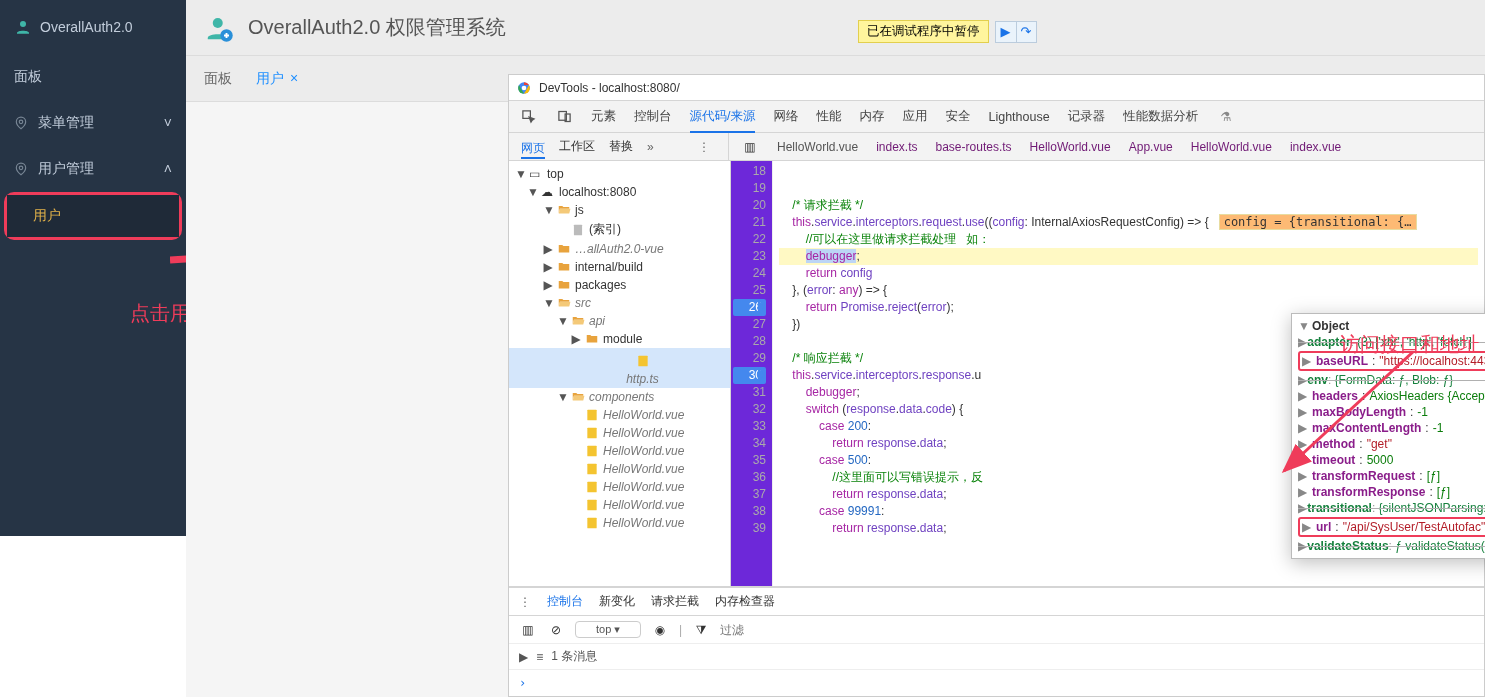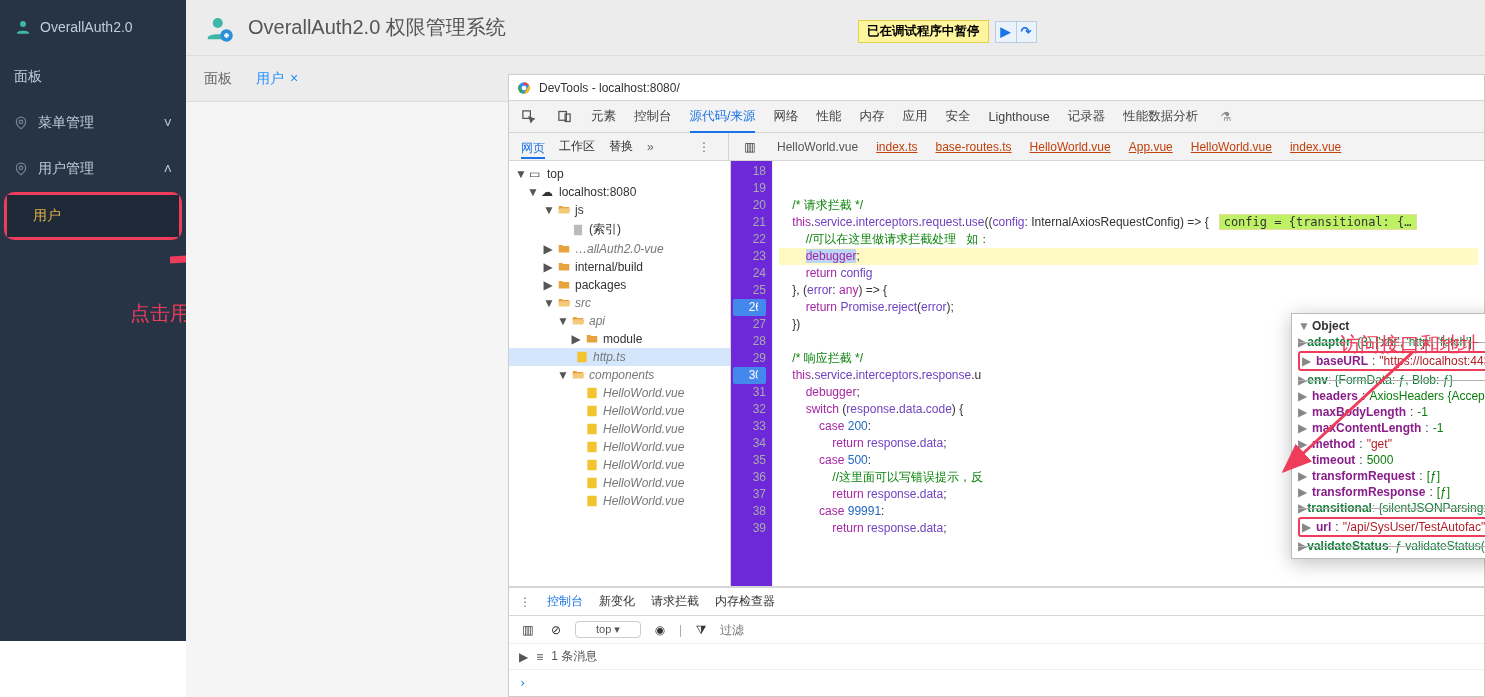--- a/index.html
+++ b/index.html
@@ -1,19 +1,19 @@
 <!DOCTYPE html>
 <html><head>
 <meta charset="utf-8">
 <style>
   * { box-sizing: border-box; margin: 0; padding: 0; font-family: "Microsoft YaHei", Arial, sans-serif; }
   body { width: 1485px; height: 697px; overflow: hidden; background: #fff; position: relative; }
 
   
-  .app-sidebar { position: absolute; left: 0; top: 0; width: 186px; height: 641px; background: #263445; color: #c2cddb; font-size: 14px; }
+  .app-sidebar { position: absolute; left: 0; top: 0; width: 186px; height: 536px; background: #263445; color: #c2cddb; font-size: 14px; }
   .app-brand { display: flex; align-items: center; gap: 8px; padding: 18px 14px; color: #c2cddb; }
   .app-brand svg { width: 18px; height: 18px; }
   .app-nav-item { display: flex; align-items: center; gap: 10px; padding: 14px 14px; cursor: pointer; color: #c2cddb; }
   .app-nav-item svg { width: 14px; height: 14px; opacity: .7; }
   .app-nav-item .chev { margin-left: auto; }
   .app-nav-sub { padding: 12px 26px; cursor: pointer; color: #e2b24a; background: #1f2a38; }
   .highlight-box { border: 3px solid #ef3c5a; border-radius: 10px; margin: 0 4px; }
   .anno1 { position: absolute; left: 130px; top: 300px; color: #ef3c5a; font-size: 20px; white-space: nowrap;}
 
   
@@ -35,21 +35,21 @@
   .dt-top-tabs { height: 32px; border-bottom: 1px solid #d5d5d5; display: flex; align-items: center; gap: 18px; padding: 0 10px; background:#f3f3f3; font-size: 12.5px; }
   .dt-tab { cursor: pointer; color:#444; }
   .dt-tab.active { color: #1a73e8; border-bottom: 2px solid #1a73e8; padding-bottom: 6px; margin-bottom:-8px; }
   .dt-icon-btn { width:18px; height:18px; display:inline-flex; align-items:center; justify-content:center; }
 
   .dt-subtabs { height: 28px; border-bottom: 1px solid #d5d5d5; display: flex; align-items: stretch; font-size:12px; background:#f3f3f3; }
   .dt-subtabs .left { display:flex; align-items:center; gap:14px; padding:0 12px; border-right:1px solid #d5d5d5; flex: 0 0 220px; }
   .dt-subtabs .left .stab.active { color:#1a73e8; border-bottom:2px solid #1a73e8; padding-bottom:0; margin-bottom:-6px;}
   .dt-subtabs .right { display:flex; align-items:center; gap:18px; padding:0 12px; overflow:hidden; flex:1; }
   .dt-subtabs .right .open-tab { color:#555; white-space:nowrap; }
-  .dt-subtabs .right .open-tab.muted { color:#c2410c;text-decoration:underline; }
+  .dt-subtabs .right .open-tab.muted { color:#701a75; }
   .dt-subtabs .kebab { margin-left:auto; padding:0 6px; color:#666; }
 
   .dt-mid { display:flex; flex:1; min-height:0; border-bottom:1px solid #d5d5d5; }
   .file-tree { width: 222px; border-right:1px solid #d5d5d5; overflow:auto; padding:4px 0; font-size:12px; }
   .ft-row { display:flex; align-items:center; gap:4px; padding:2px 6px; white-space:nowrap; cursor:pointer; }
   .ft-row.sel { background:#d4e6fb; }
   .ft-row .tw { display:inline-block; width:10px; text-align:center; color:#555; }
   .ft-ico { width:14px; height:14px; display:inline-flex; }
   .ft-label { color:#333; }
   .ft-label.i { font-style: italic; color:#777; }
@@ -62,21 +62,21 @@
   .gut-line.bp::after{ content:""; position:absolute; right:-6px; top:0; border:8.5px solid transparent; border-left:6px solid #4488ee;}
   .code { flex:1; padding:2px 6px; white-space:pre; overflow:auto; color:#333; position:relative; }
   .ln { height:17px; }
   .cmt { color: #0a830a; margin-top: 24px; }
   .kw { color: #a626a4; }
   .num { color: #2468c2; }
   .str { color: #b31d28; }
   .prop { color: #6f42c1; }
   .pausedln { background:#fff9c4; }
   .selword { background:#bcd5f5; }
-  .inline-hint { background:#bef264; color:#333; padding:0 4px; border:1px solid #e8dca0; font-family:Consolas,monospace;}
+  .inline-hint { background:#fdba74; color:#333; padding:0 4px; border:1px solid #e8dca0; font-family:Consolas,monospace;}
 
   .cursor-bar { height:24px; border-top:1px solid #d5d5d5; display:flex; align-items:center; padding:0 10px; color:#666; font-size:12px; }
   .cursor-bar .src { margin-left:auto; color:#666;}
   .cursor-bar .src a { text-decoration:underline; color:#666;}
 
   .dt-lower { border-top:1px solid #d5d5d5; }
   .dt-drawer-tabs { height:28px; display:flex; align-items:center; gap:16px; padding:0 10px; border-bottom:1px solid #d5d5d5; font-size:12px; background:#fff;}
   .dt-drawer-tabs .dtab.active { color:#1a73e8; }
   .dt-console-tb { height:28px; display:flex; align-items:center; gap:10px; padding:0 10px; border-bottom:1px solid #eee;}
   .dt-console-tb .pill { border:1px solid #ccc; border-radius:4px; padding:1px 20px; font-size:11px; color:#555;}
@@ -91,21 +91,21 @@
   .obj-v { color:#0b7d0b;}
   .obj-v.str { color:#b31d28;}
   .obj-row.struck { color:#999; }
   .obj-row.struck .obj-k, .obj-row.struck .obj-v { color:#15803d; text-decoration: none; position:relative;}
   .strike::after{ content:""; position:absolute; left:0; right:0; top:50%; border-top:1px solid #b0b0b0;}
   .obj-box { border:2px solid #ef3c5a; border-radius:3px; padding:0 2px; margin:1px 0;}
   .anno2 { position:absolute; right:4px; top:170px; color:#ef3c5a; font-size:20px; z-index:60; }
   .arrow2 { position:absolute; right:60px; top:190px; z-index:55; pointer-events:none;}
 
   
-  .dbg-banner { position:absolute; left:858px; top:20px; display:flex; align-items:center; gap:6px; z-index:5;font-weight:bold; }
+  .dbg-banner { position:absolute; left:858px; top:20px; display:flex; align-items:center; gap:6px; z-index:5; }
   .dbg-banner .lbl { background:#fff59d; border:1px solid #e2cf4e; padding:2px 8px; font-size:12.5px; }
   .dbg-banner .btns { display:flex; border:1px solid #bcd; }
   .dbg-banner .btns span { width:20px; height:20px; display:inline-flex; align-items:center; justify-content:center; background:#eaf3fb; color:#1a73e8; font-size:13px; border-left:1px solid #bcd;}
   .dbg-banner .btns span:first-child{ border-left:none;}
 </style>
 </head>
 <body>
 
 <div class="app-sidebar">
   <div class="app-brand">
@@ -317,21 +317,21 @@
           </div>
           <div class="ft-row" style="padding-left: 62px;">
             <span class="tw">▶</span>
             <span class="ft-ico">
               <svg viewBox="0 0 24 24" width="14" height="14" fill="#e8a33d">
                 <path d="M3 5h6l2 2h10v11H3z"></path>
               </svg>
             </span>
             <span class="ft-label">module</span>
           </div>
-          <div class="ft-row sel" style="padding-left: 52px;">
+          <div class="ft-row sel" style="padding-left: 52px; flex-direction: column;">
             <span class="tw"></span>
             <span class="ft-ico">
               <svg viewBox="0 0 24 24" width="14" height="14" fill="#f4c430">
                 <rect x="4" y="3" width="16" height="18" rx="1"></rect>
               </svg>
             </span>
             <span class="ft-label i">http.ts</span>
           </div>
           <div class="ft-row" style="padding-left: 48px;">
             <span class="tw">▼</span>

